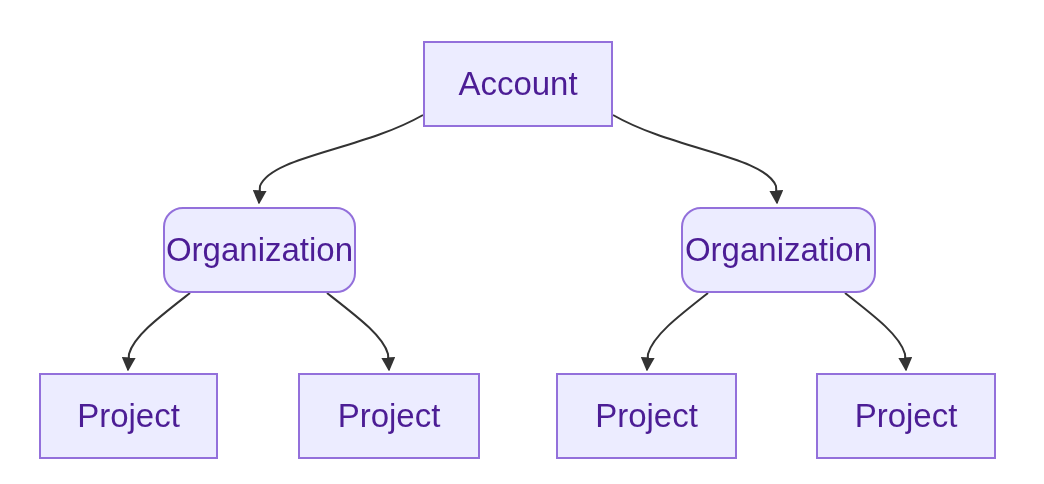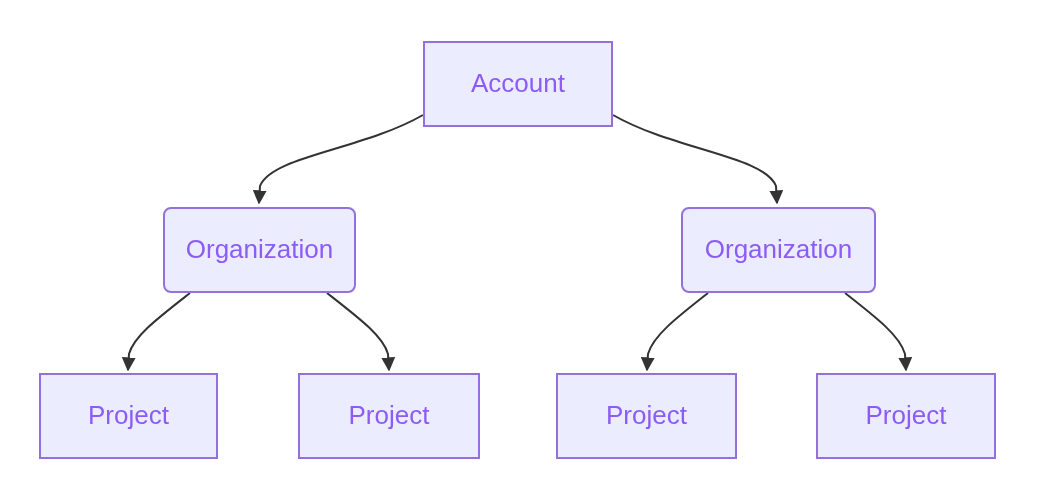--- a/index.html
+++ b/index.html
@@ -23,27 +23,27 @@
     height: 484px;
   }
   .node {
     position: absolute;
     box-sizing: border-box;
     background: #ECECFF;
     border: 2px solid #9370DB;
     display: flex;
     align-items: center;
     justify-content: center;
-    color: #8b5cf6;
-    font-size: 26px;
+    color: #4c1d95;
+    font-size: 33px;
     line-height: 1.2;
     text-align: center;
   }
   .node.rounded {
-    border-radius: 8px;
+    border-radius: 20px;
   }
   .node-account  { left: 423px; top: 41px;  width: 190px; height: 86px; }
   .node-org-l    { left: 163px; top: 207px; width: 193px; height: 86px; }
   .node-org-r    { left: 681px; top: 207px; width: 195px; height: 86px; }
   .node-proj-1   { left: 39px;  top: 373px; width: 179px; height: 86px; }
   .node-proj-2   { left: 298px; top: 373px; width: 182px; height: 86px; }
   .node-proj-3   { left: 556px; top: 373px; width: 181px; height: 86px; }
   .node-proj-4   { left: 816px; top: 373px; width: 180px; height: 86px; }
   .edge {
     fill: none;

